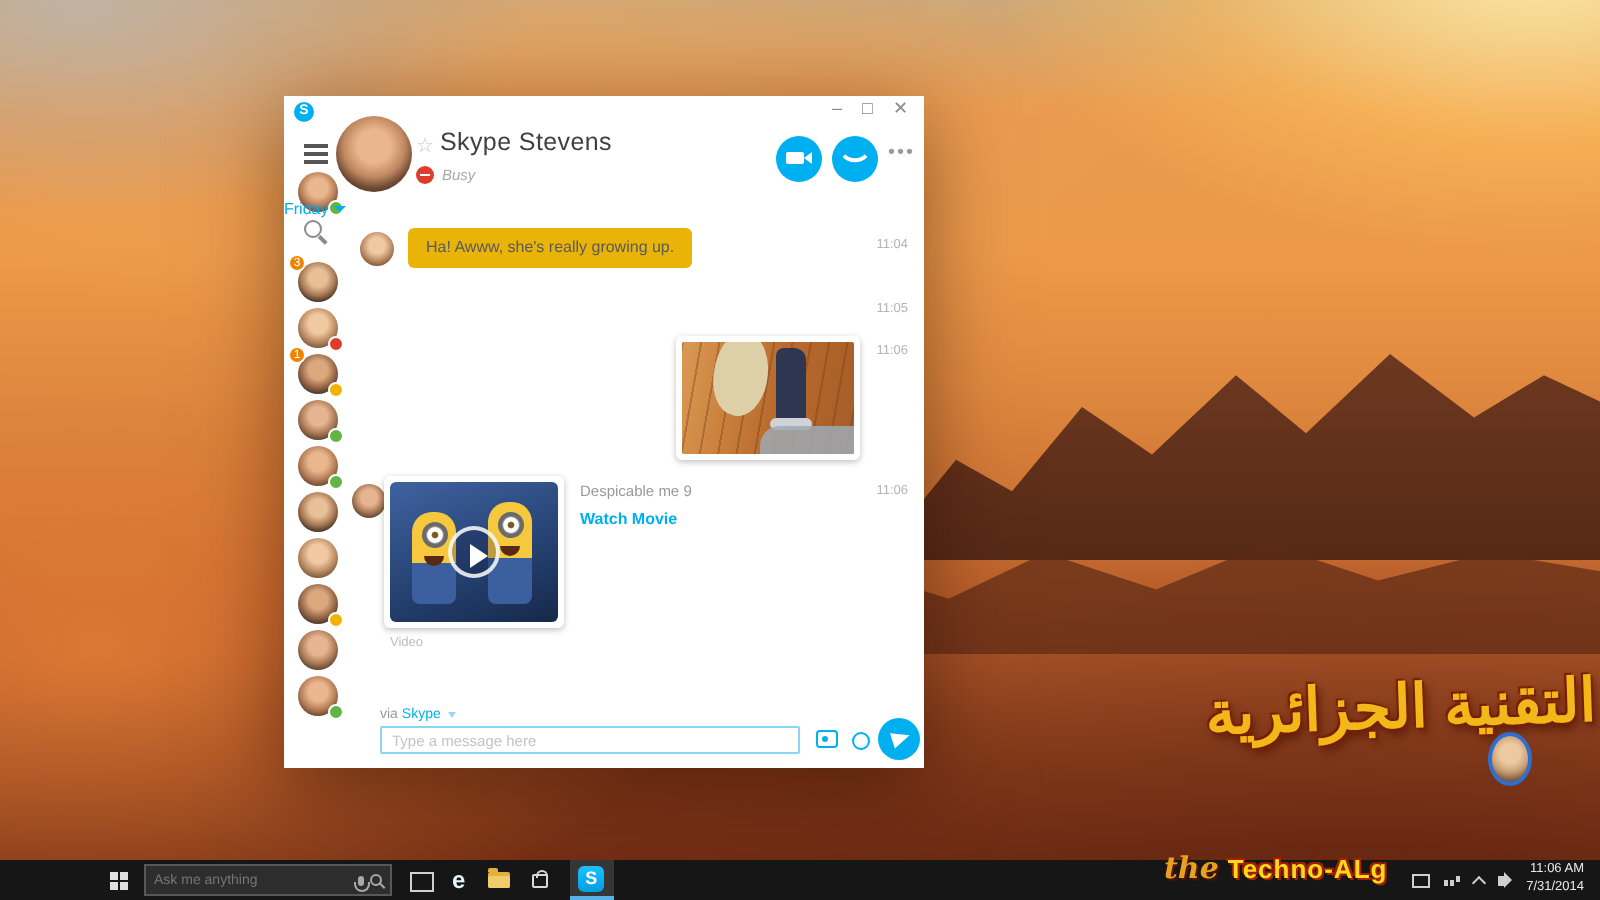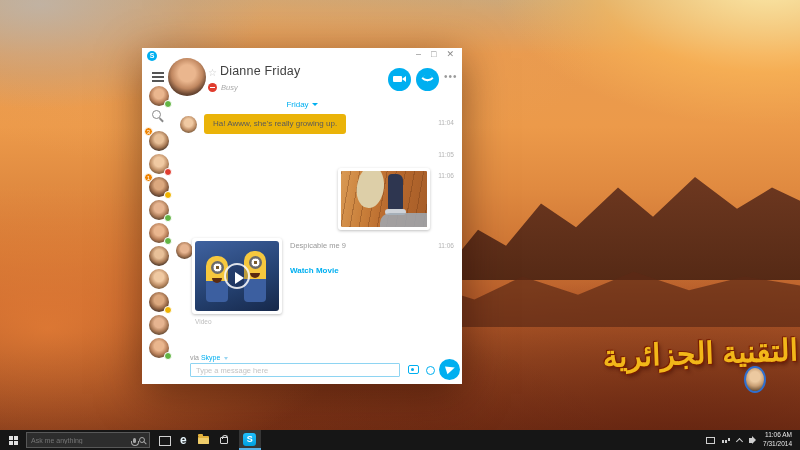--- a/index.html
+++ b/index.html
@@ -75,21 +75,21 @@
   .st-online { background:#62b544; }
   .st-busy { background:#e03c2e; }
   .st-away { background:#f0b400; }
   .cnt { position:absolute; top:-4px; left:-5px; min-width:9px; height:9px; border-radius:5px; background:#f08300;
     color:#fff; font-size:6px; line-height:9px; text-align:center; padding:0 1px; border:1px solid #fff; }
   .sb-search { left:10px; top:62px; width:9px; height:9px; border:1.5px solid #8a8a8a; border-radius:50%; }
   .sb-search::after { content:''; position:absolute; width:5px; height:1.5px; background:#8a8a8a;
     transform:rotate(45deg); right:-4px; bottom:-2px; }
 
   
-  .divider { left:0; right:0; top:52px; text-align:center; font-size:8px; color:#00aff0; }
+  .divider { left:0; right:0; top:52px; font-size:8px; color:#00aff0; }
   .caret-dn { display:inline-block; width:0; height:0; border-left:3px solid transparent; border-right:3px solid transparent;
     border-top:3.5px solid #00aff0; margin-left:3px; vertical-align:middle; }
   .av-sm { width:17px; height:17px; }
   .bubble { position:absolute; font-size:8px; padding:5px 9px; border-radius:3px; max-width:210px; line-height:1.25; }
   .bub-in { background:#eab308; color:#5a5a5a;text-align:right; }
   .bub-out { background:#c7e9fa; color:#4a4a4a; }
   .mtime { position:absolute; right:8px; font-size:6.5px; color:#b4b4b4; }
 
   .frame { background:#fff; padding:3px; border-radius:3px; box-shadow:0 1px 3px rgba(0,0,0,.25); }
   .photo-img { position:relative; width:86px; height:56px; overflow:hidden; border-radius:1px;
@@ -127,21 +127,21 @@
     font-size:7.5px; color:#666; padding:0 5px; outline:none; font-family:"Liberation Sans", sans-serif; }
   .msg-input::placeholder { color:#c4c4c4; }
   .ic-photo { left:266px; top:317px; width:11px; height:9px; border:1.2px solid #00aff0; border-radius:2px; }
   .ic-photo::after { content:''; position:absolute; left:2px; top:2px; width:3px; height:3px; border-radius:50%; background:#00aff0; }
   .ic-emoji { left:284px; top:318px; width:9px; height:9px; border:1.2px solid #00aff0; border-radius:50%; }
   .btn-send { left:297px; top:311px; width:21px; height:21px; border-radius:50%; background:#00aff0; }
   .btn-send::after { content:''; position:absolute; left:7px; top:6px; width:0; height:0;
     border-left:9px solid #fff; border-top:4.5px solid transparent; border-bottom:4.5px solid transparent; transform:rotate(-18deg); }
 
   
-  .taskbar { left:0; right:0; bottom:0; height:20px; background:#161616; z-index:40; display:flex; align-items:center; }
+  .taskbar { left:0; right:0; bottom:0; height:20px; background:#161616; z-index:40; display:flex; align-items:center;padding-left:46px; }
   .start { width:26px; height:20px; display:flex; align-items:center; justify-content:center; }
   .wlogo { display:grid; grid-template-columns:4px 4px; grid-template-rows:4px 4px; gap:1px; }
   .wlogo i { background:#e0e0e0; }
   .tb-search { width:124px; height:16px; background:#2d2d2d; border:1px solid #585858; display:flex; align-items:center; padding:0 4px; gap:3px; }
   .tb-search input { flex:1; min-width:0; background:transparent; border:none; outline:none; color:#c8c8c8; font-size:7px; font-family:"Liberation Sans", sans-serif; }
   .mic { width:3px; height:5px; background:#a8a8a8; border-radius:2px; position:relative; flex:none; }
   .mic::after { content:''; position:absolute; left:-2px; top:3px; width:6px; height:4px; border:1px solid #a8a8a8; border-top:none; border-radius:0 0 4px 4px; }
   .mag { width:6px; height:6px; border:1px solid #a8a8a8; border-radius:50%; position:relative; flex:none; }
   .mag::after { content:''; position:absolute; width:3.5px; height:1px; background:#a8a8a8; transform:rotate(45deg); right:-2.5px; bottom:-1px; }
   .tb-icons { display:flex; gap:11px; margin-left:9px; align-items:center; height:20px; }
@@ -167,37 +167,41 @@
 </head>
 <body>
 
 <div id="screen">
   <div class="abs bg"></div>
   <div class="abs mtn1"></div>
   <div class="abs mtn2"></div>
 
   <div class="abs wm-ar">التقنية الجزائرية</div>
   <div class="abs wm-face"></div>
+  <div class="abs wm-latin">
+    <span class="wm-the">the</span>
+    <span class="wm-name">Techno-ALg</span>
+  </div>
 
   <div class="abs win">
     <div class="abs tb-skype">S</div>
     <div class="abs tb-ctrls">
       <span>–</span>
       <span>□</span>
       <span>✕</span>
     </div>
 
     <div class="abs hamburger">
         <i></i>
         <i></i>
         <i></i>
       </div>
     <div class="abs face avatar-lg"></div>
     <div class="abs star">☆</div>
-    <div class="abs c-name">Dianne Friday</div>
+    <div class="abs c-name">Skype Stevens</div>
     <div class="abs c-status">
       <span class="dot-busy"></span>
       <span class="status-text">Busy</span>
     </div>
     <div class="abs rbtn btn-video">
       <span class="abs cam-body"></span>
       <span class="abs cam-lens"></span>
     </div>
     <div class="abs rbtn btn-call">
       <span class="abs phone-g"></span>
@@ -259,21 +263,21 @@
     <div class="abs face av-sm f4" style="left:34px;top:194px;"></div>
     <div class="abs frame" style="left:50px;top:190px;">
       <div class="thumb-img">
         <div class="mn mn1"></div>
         <div class="mn mn2"></div>
         <div class="abs play"></div>
       </div>
     </div>
     <div class="abs vc-caption" style="left:53px;top:270px;">Video</div>
     <div class="abs vc-title" style="left:148px;top:193px;">Despicable me 9</div>
-    <div class="abs vc-link" style="left:148px;top:218px;">Watch Movie</div>
+    <div class="abs vc-link" style="left:148px;top:207px;">Watch Movie</div>
     <div class="mtime" style="top:194px;">11:06</div>
 
     <div class="abs via">
       <span>via</span>
       <span class="lnk">Skype</span>
       <span class="caret-sm"></span>
     </div>
     <input class="abs msg-input" placeholder="Type a message here" style="">
     <div class="abs ic-photo"></div>
     <div class="abs ic-emoji"></div>

